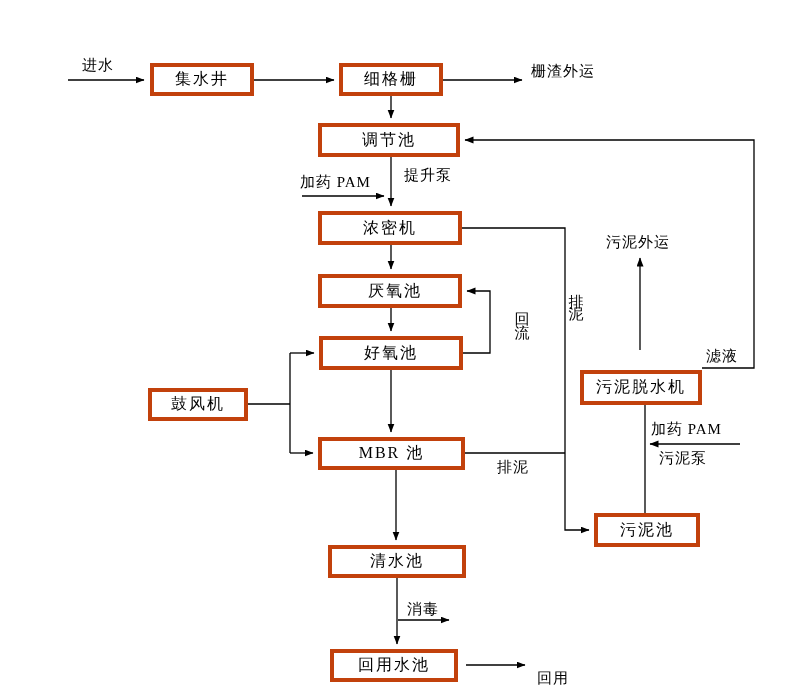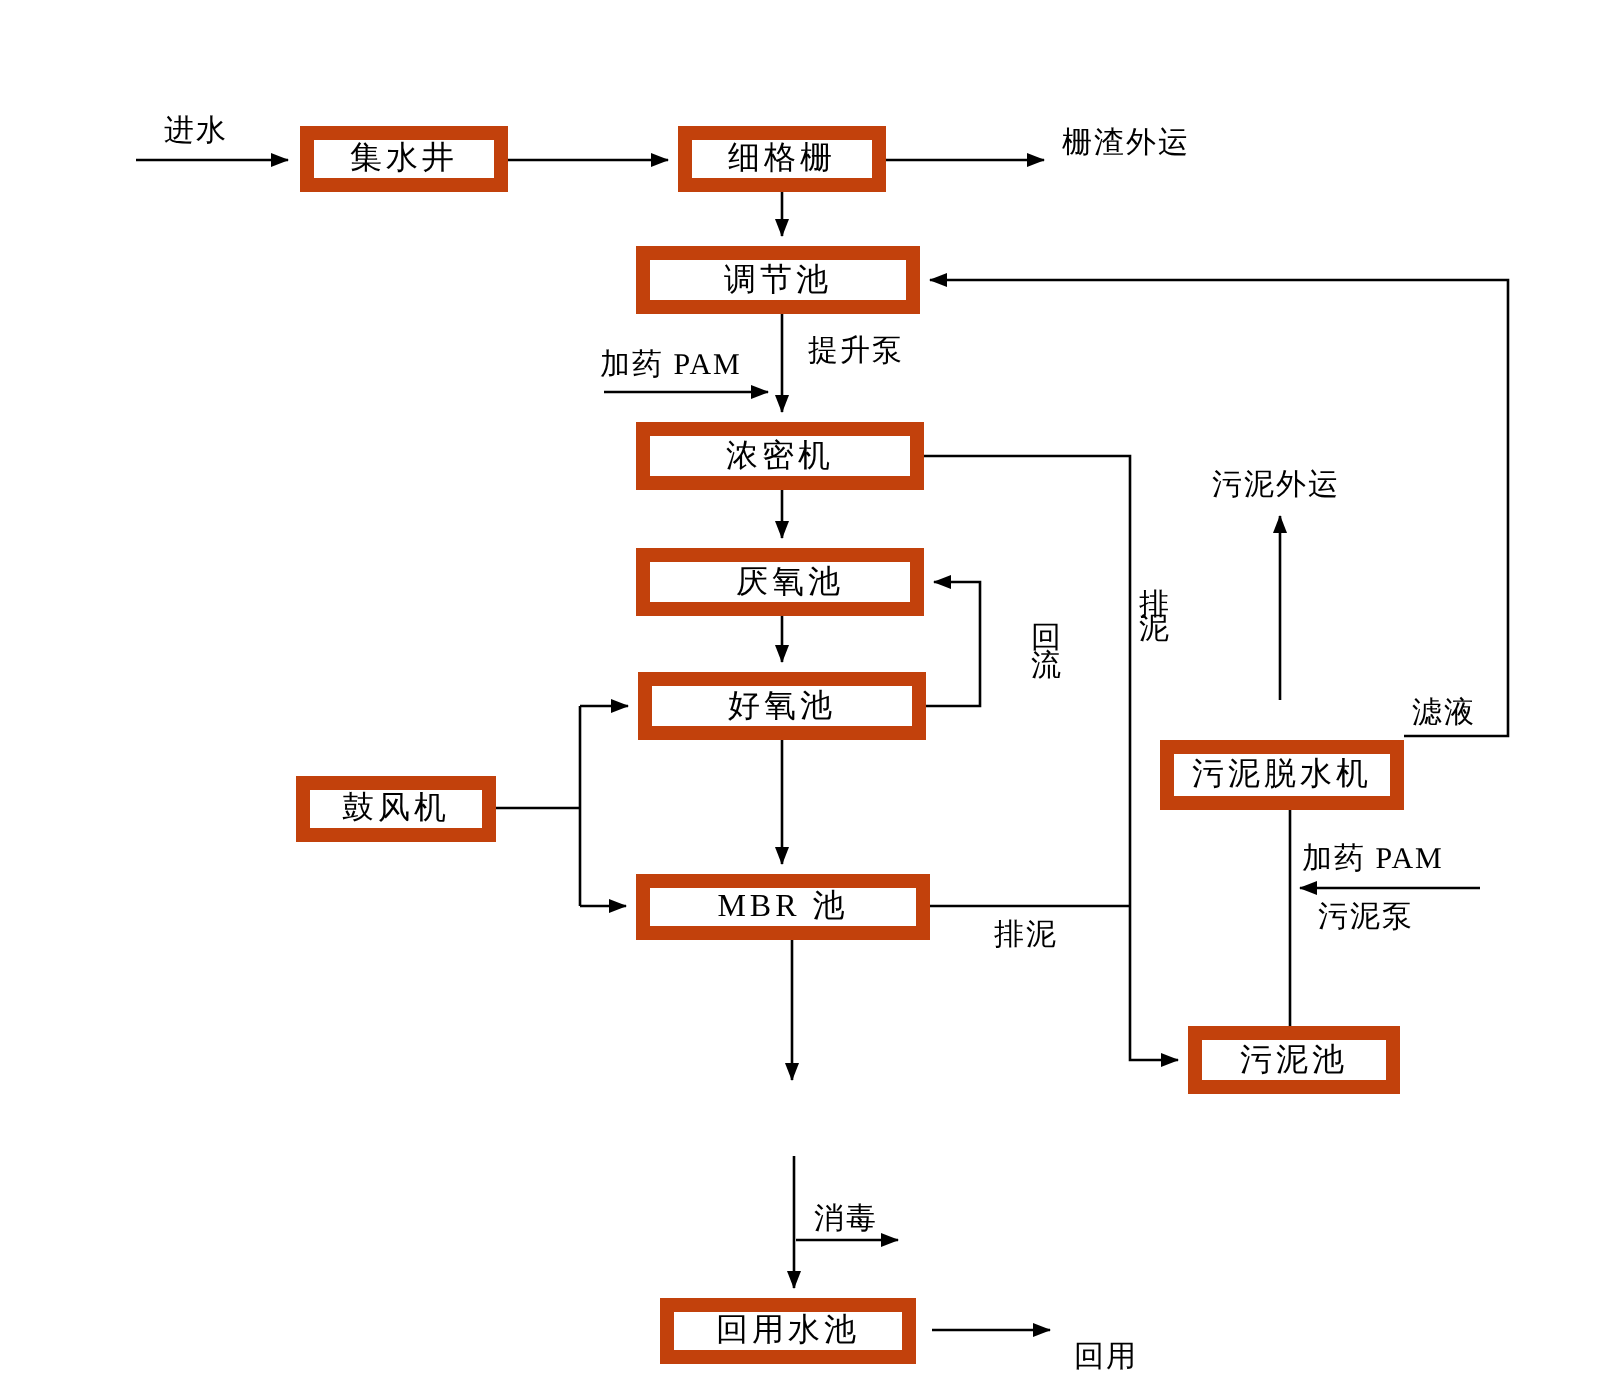--- a/index.html
+++ b/index.html
@@ -15,21 +15,21 @@
     background: #ffffff;
     overflow: hidden;
   }
   svg.wires {
     position: absolute;
     left: 0; top: 0;
     width: 805px; height: 698px;
   }
   .node {
     position: absolute;
-    border: 7px solid #c2410c;
+    border: 4px solid #c2410c;
     background: #fff;
     display: flex;
     align-items: center;
     justify-content: center;
     font-size: 16px;
     letter-spacing: 2px;
     white-space: nowrap;
     z-index: 2;
   }
   .lbl {
@@ -86,20 +86,21 @@
   </svg>
 
   <div class="node" style="left:150px; top:63px; width:104px; height:33px;">集水井</div>
   <div class="node" style="left:339px; top:63px; width:104px; height:33px;">细格栅</div>
   <div class="node" style="left:318px; top:123px; width:142px; height:34px;font-family:Liberation Serif, serif;">调节池</div>
   <div class="node" style="left:318px; top:211px; width:144px; height:34px;">浓密机</div>
   <div class="node" style="left:318px; top:274px; width:144px; height:34px;padding-left:10px;">厌氧池</div>
   <div class="node" style="left:319px; top:336px; width:144px; height:34px;">好氧池</div>
   <div class="node" style="left:148px; top:388px; width:100px; height:33px;">鼓风机</div>
   <div class="node" style="left:318px; top:437px; width:147px; height:33px;">MBR 池</div>
+  <div class="node" style="left:328px; top:545px; width:138px; height:33px;">清水池</div>
   <div class="node" style="left:330px; top:649px; width:128px; height:33px;">回用水池</div>
   <div class="node" style="left:594px; top:513px; width:106px; height:34px;">污泥池</div>
   <div class="node" style="left:580px; top:370px; width:122px; height:35px;">污泥脱水机</div>
 
   <div class="lbl" style="left:82px; top:56px;">进水</div>
   <div class="lbl" style="left:531px; top:62px;">栅渣外运</div>
   <div class="lbl" style="left:300px; top:173px;">加药 PAM</div>
   <div class="lbl" style="left:404px; top:166px;">提升泵</div>
   <div class="lbl vertical" style="left:512px; top:300px;">回流</div>
   <div class="lbl vertical" style="left:566px; top:282px;">排泥</div>

